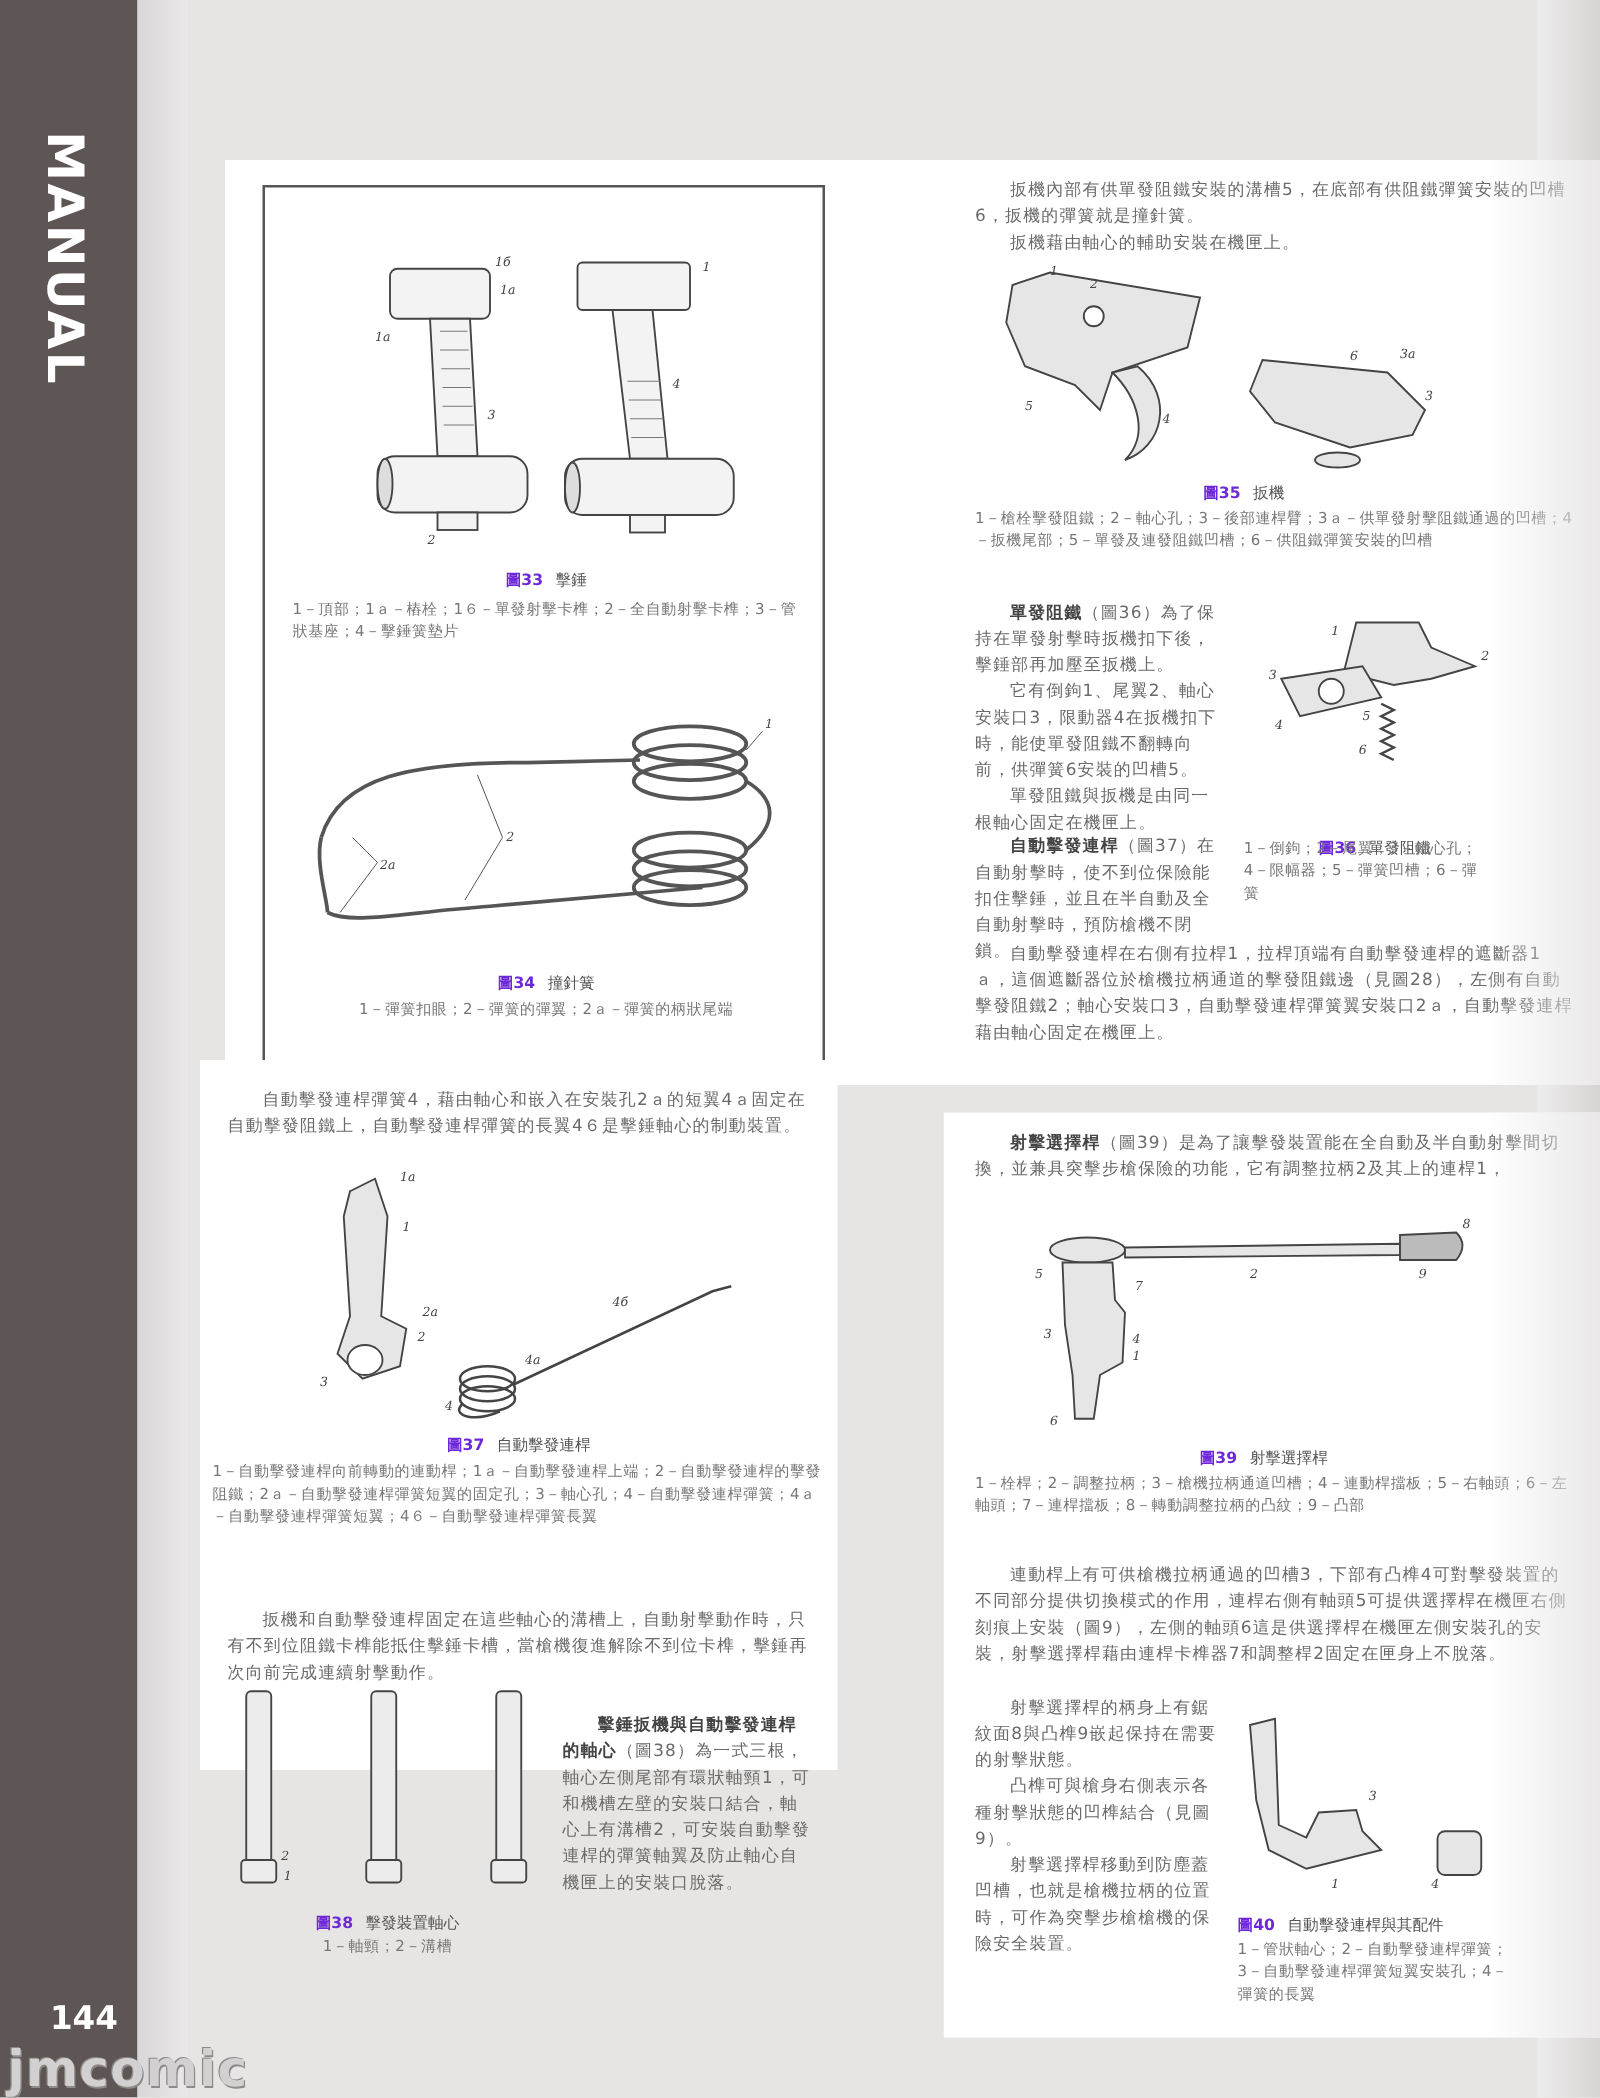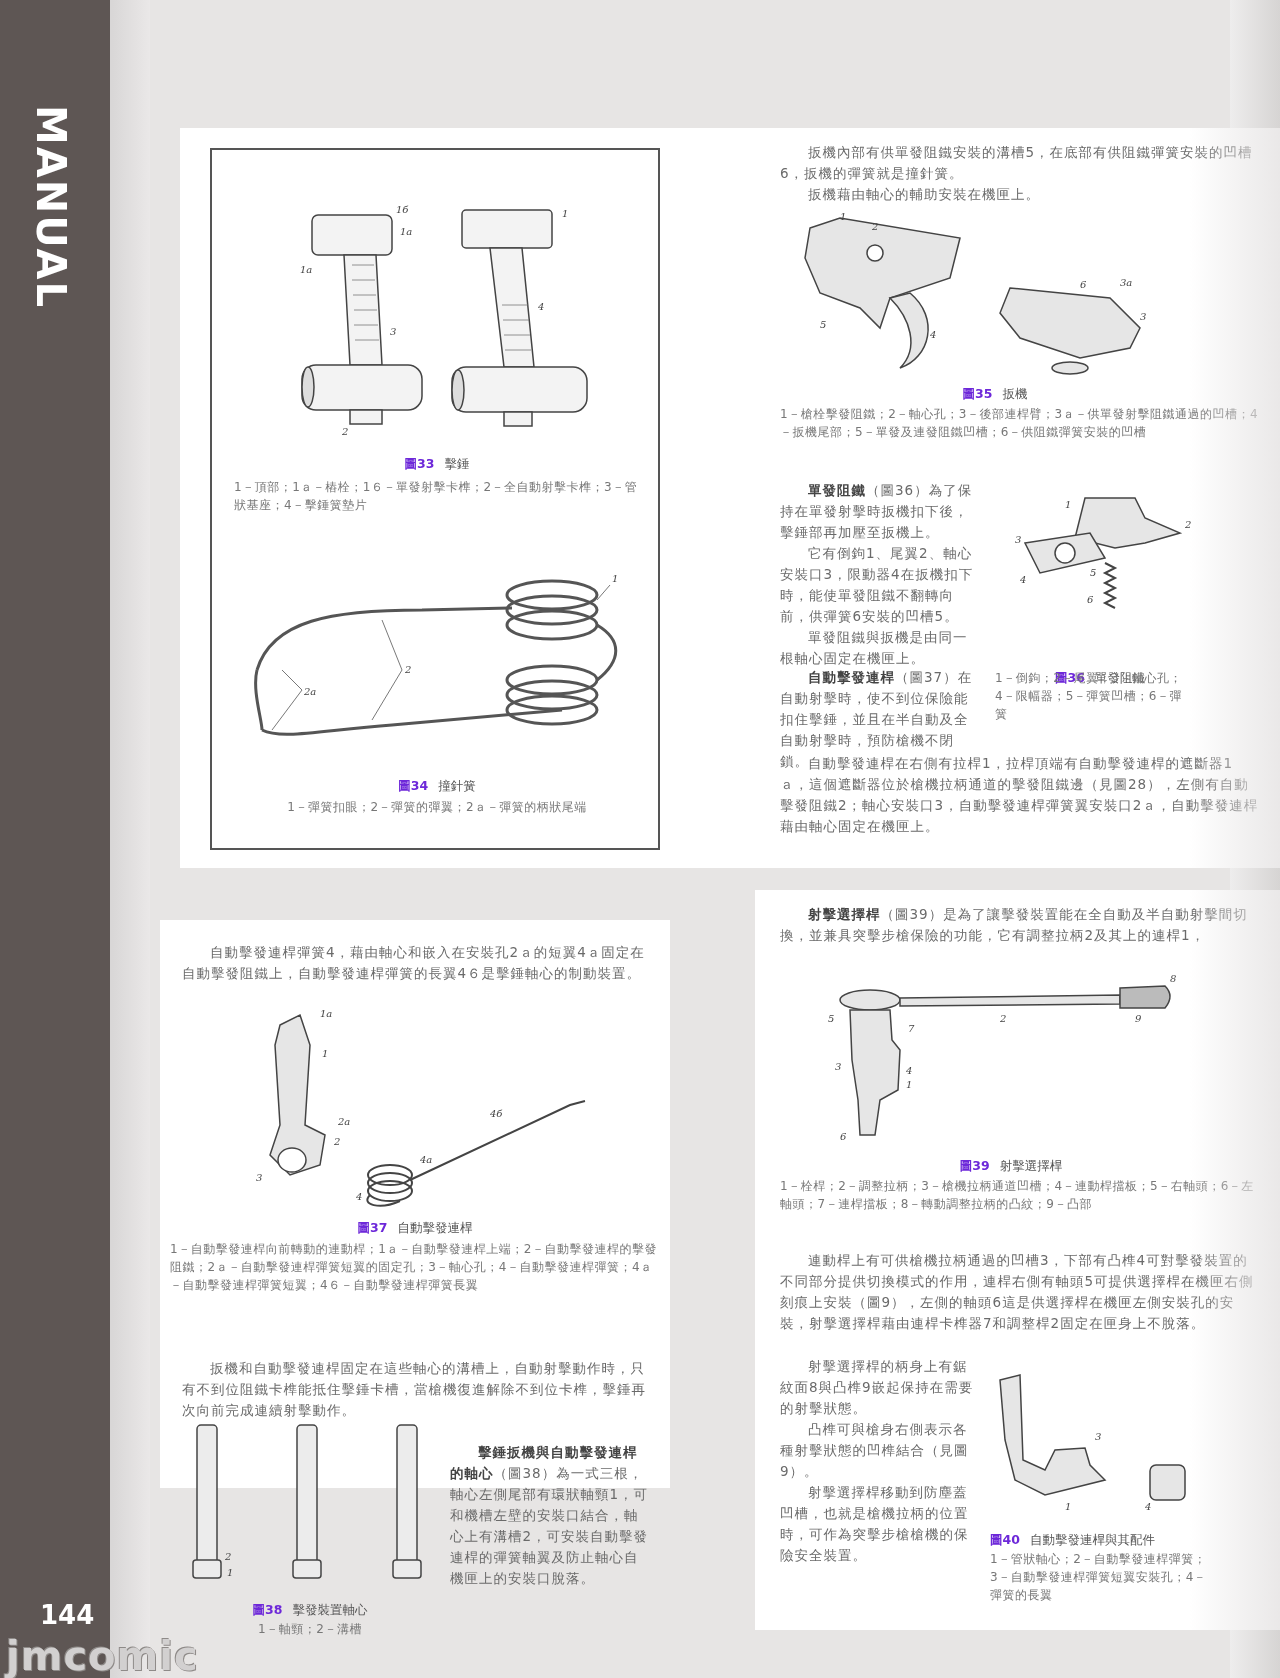--- a/index.html
+++ b/index.html
@@ -40,21 +40,21 @@
     color: #d2d0d0;
     text-shadow: -1px -1px 0 #8e8a88, 1px 1px 0 #8e8a88;
     letter-spacing: 1px;
     text-align: center;
   }
   .panel {
     position: absolute; background: #ffffff;
   }
   #p1 { left: 160px; top: 128px; width: 604px; height: 740px; margin-left: 20px; }
   #p2 { left: 755px; top: 128px; width: 525px; height: 740px; }
-  #p3 { left: 160px; top: 920px; width: 510px; height: 568px; }
+  #p3 { left: 160px; top: 848px; width: 510px; height: 568px; }
   #p4 { left: 755px; top: 890px; width: 525px; height: 740px; }
 
   .frame {
     position: absolute; left: 30px; top: 20px; width: 450px; height: 702px;
     border: 2px solid #555; background: #fff;
   }
   .para {
     position: absolute; font-size: 13.5px; line-height: 21px;
     color: #6a6a6a; letter-spacing: 1px;
   }

